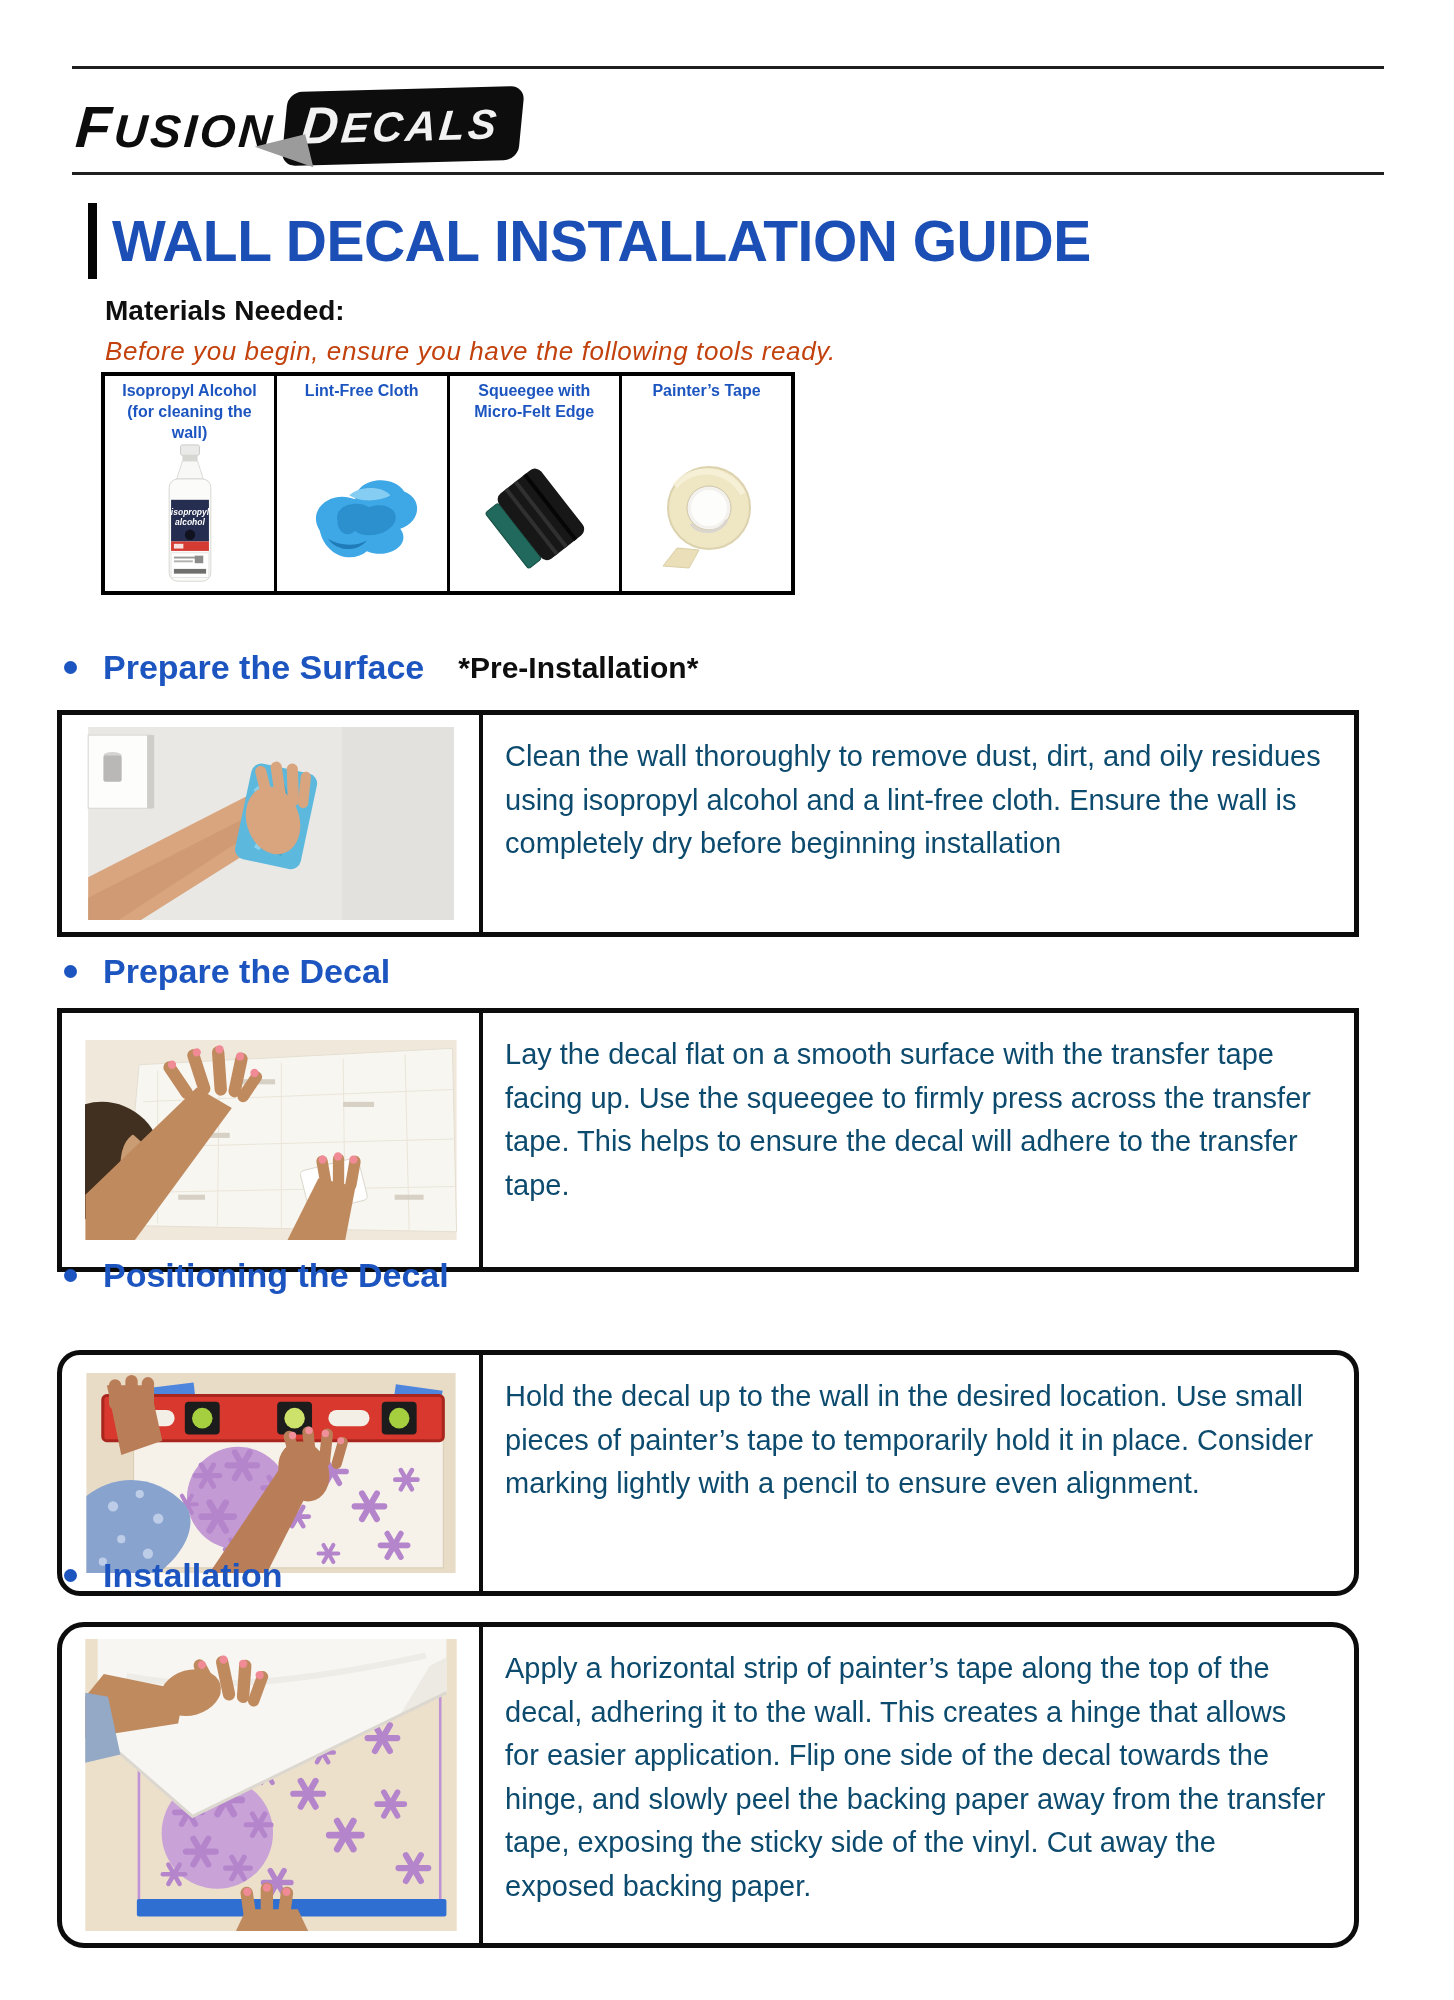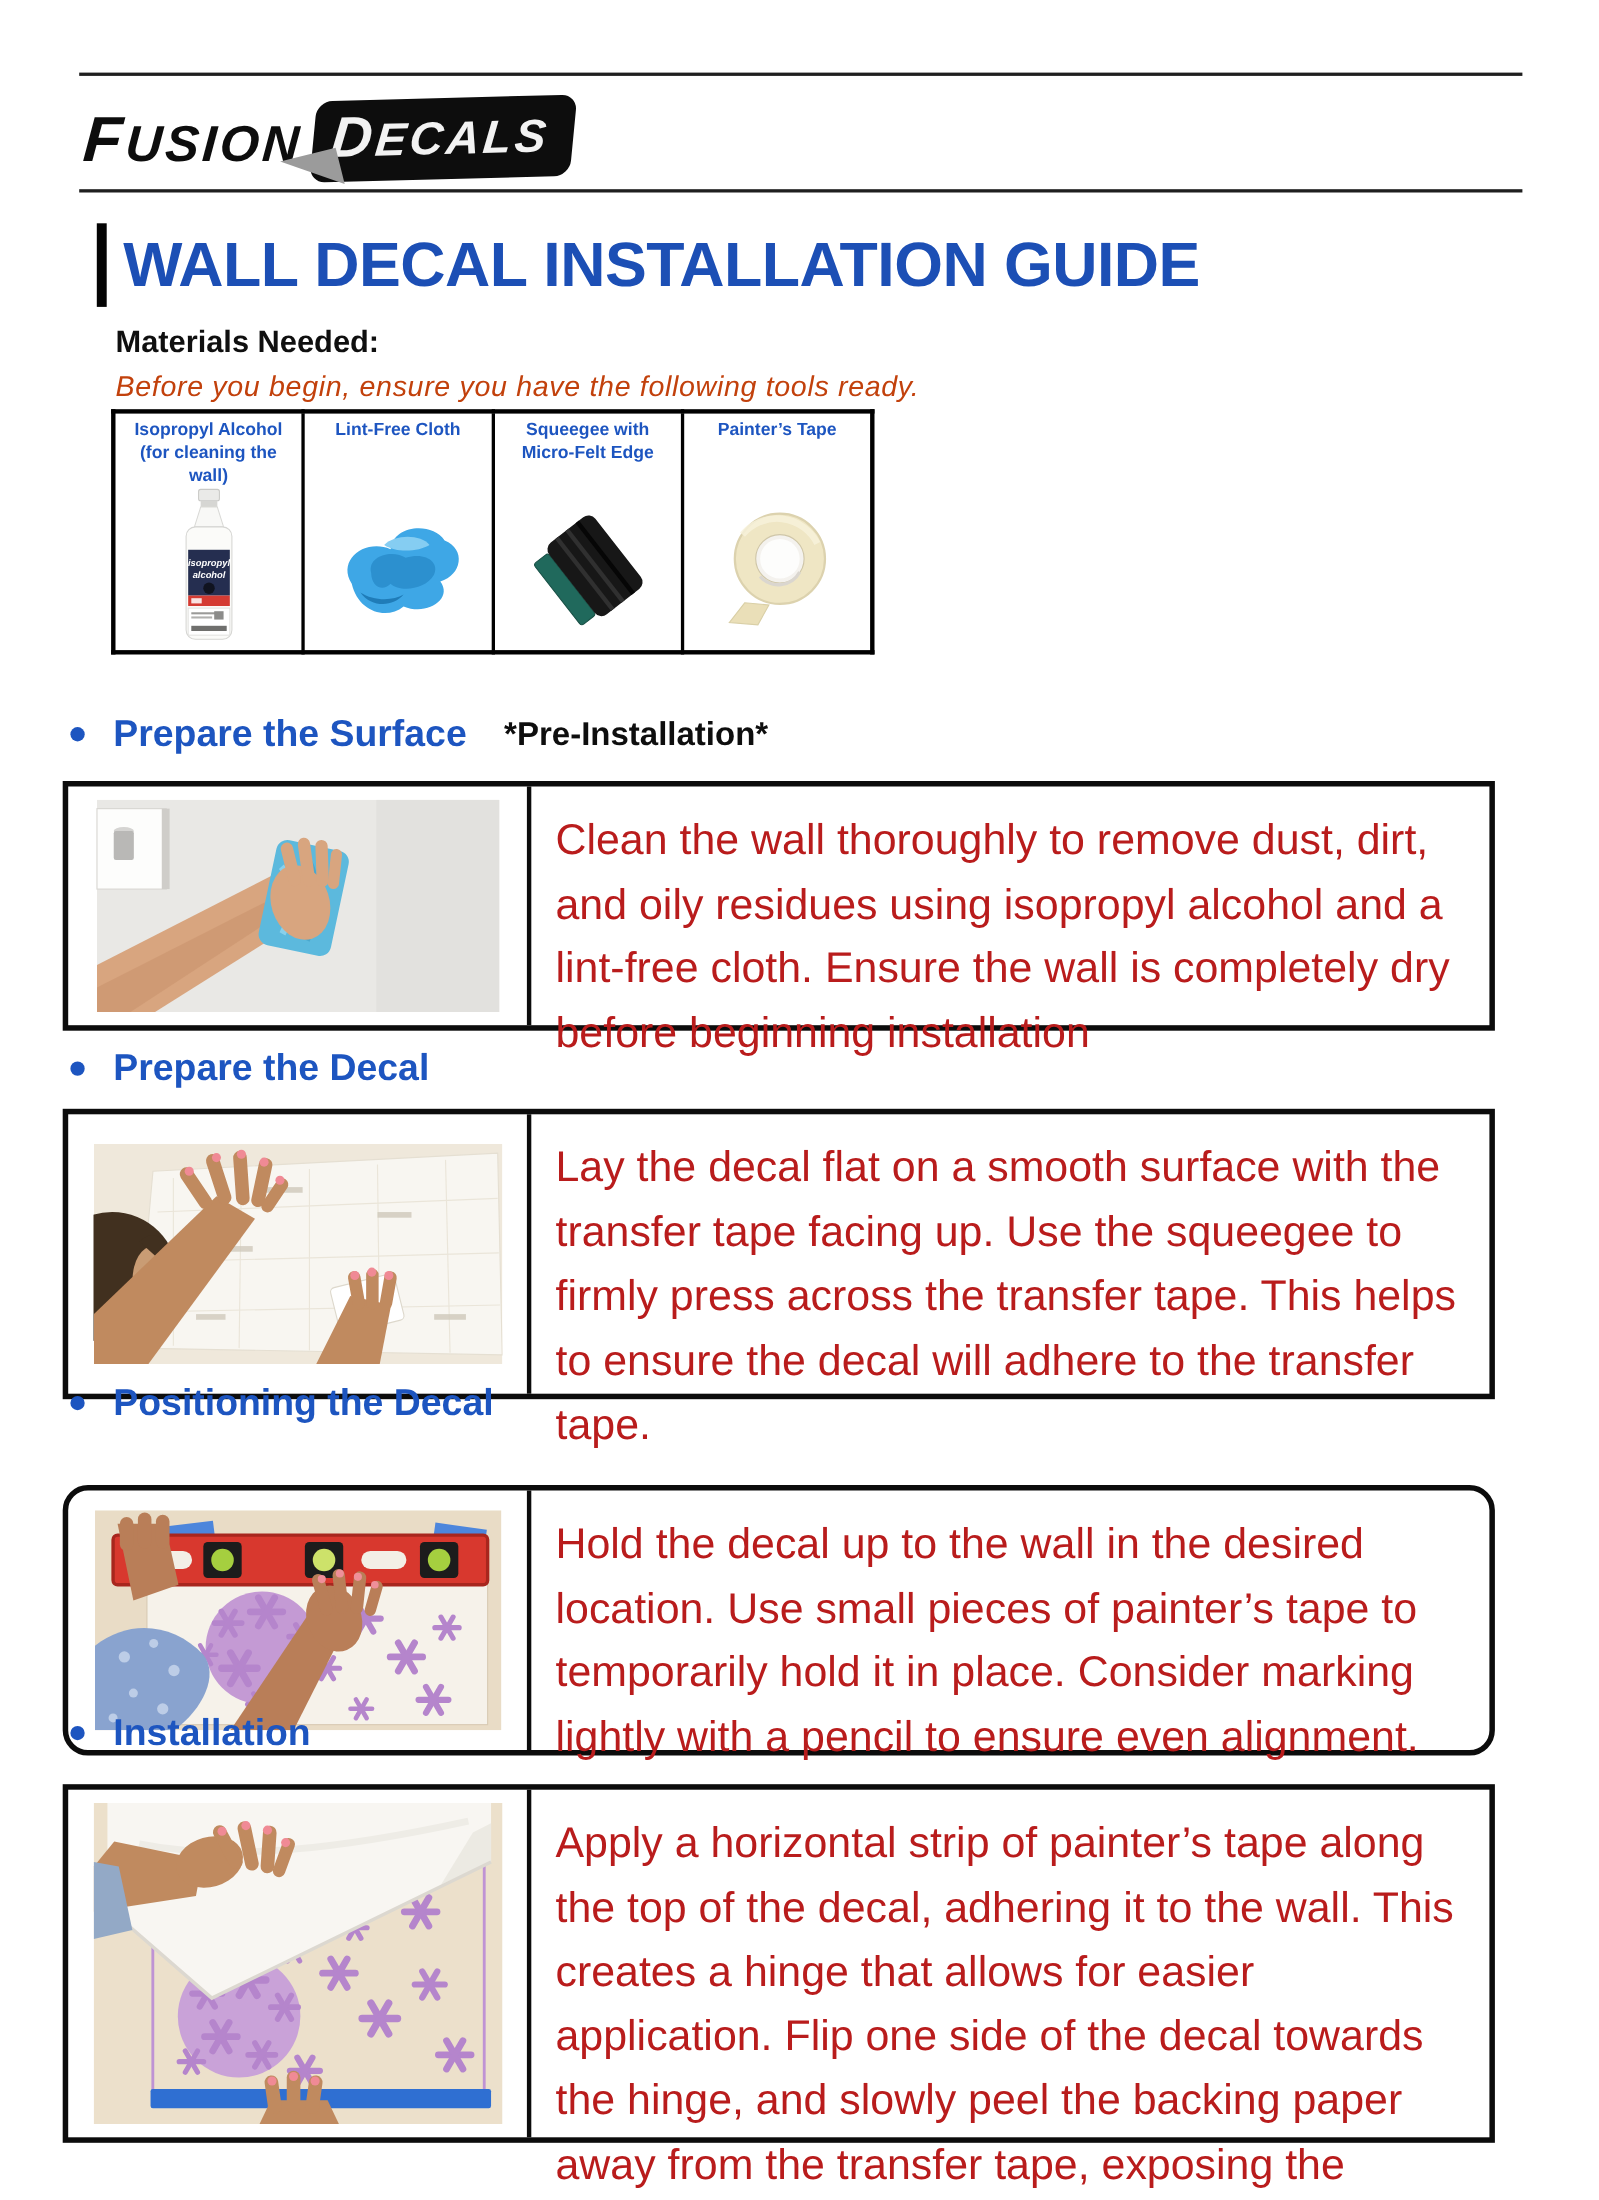--- a/index.html
+++ b/index.html
@@ -71,27 +71,27 @@
   .content-box{
     position:absolute;left:57px;width:1302px;background:#fff;
     border:5px solid #0c0c0c;display:flex;align-items:stretch;
   }
   .photo-cell{
     width:421px;flex:none;border-right:4px solid #0c0c0c;
     display:flex;align-items:center;justify-content:center;padding:12px;
   }
   .photo-cell svg{display:block;}
   .text-cell{
-    flex:1;padding:20px 26px 8px 22px;font-size:39px;line-height:1.5;color:#b91c1c;
+    flex:1;padding:20px 26px 8px 22px;font-size:29px;line-height:1.5;color:#0c4a6e;
   }
 
   .hdr-1{top:648px;}  .box-1{top:710px;height:227px;}
   .hdr-2{top:952px;}  .box-2{top:1008px;height:264px;}
   .hdr-3{top:1256px;} .box-3{top:1350px;height:246px;border-radius:23px;}
-  .hdr-4{top:1556px;} .box-4{top:1622px;height:326px;}
+  .hdr-4{top:1556px;} .box-4{top:1622px;height:326px;border-radius:27px;}
 </style>
 </head>
 <body>
 
 <div class="page">
 
   <div class="rule rule-top"></div>
   <div class="logo">
     <span class="logo-fusion">Fusion</span>
     <span class="logo-badge">

